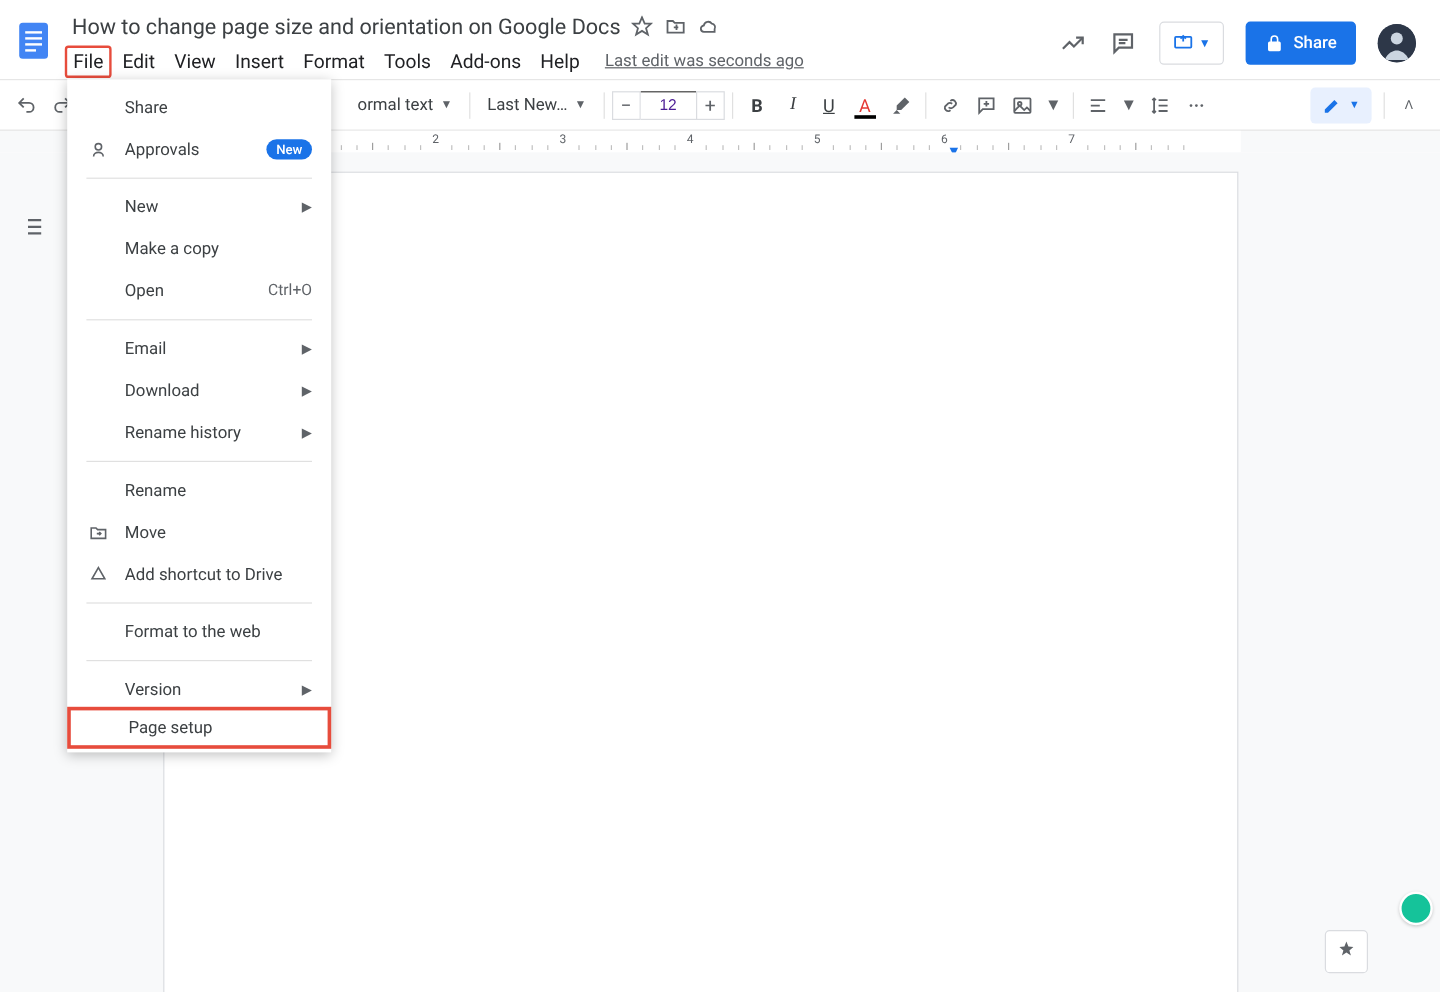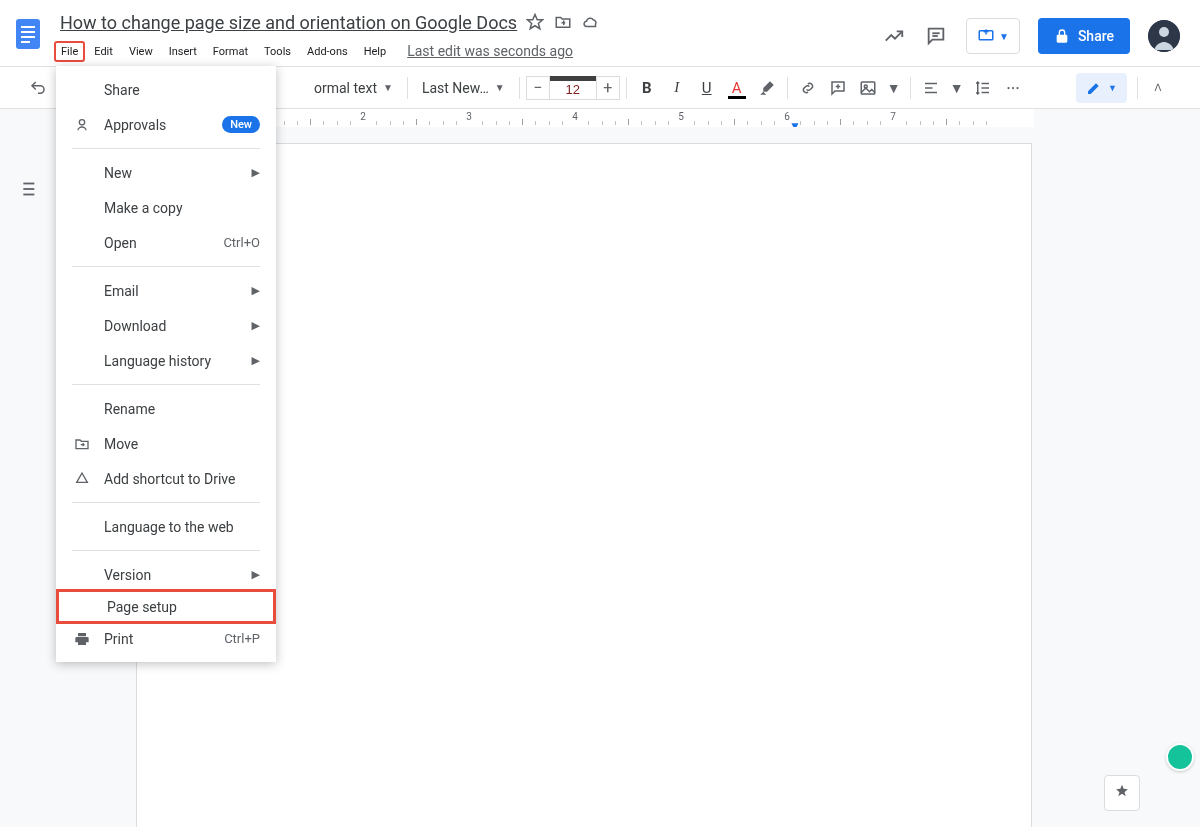--- a/index.html
+++ b/index.html
@@ -27,32 +27,32 @@
     margin-top: 6px;
   }
   .docs-icon svg { width: 36px; height: 36px; }
   .header-main { flex: 1; }
   .title-row {
     display: flex; align-items: center; gap: 8px;
     height: 28px;
     padding-left: 12px;
   }
   .doc-title {
-    font-size: 18px; color: #3c4043; text-decoration: underline;
+    font-size: 18px; color: #3c4043;
   }
   .title-icon { width: 20px; height: 20px; color: #5f6368; display:flex; align-items:center; justify-content:center; }
   .menu-row {
     display: flex; align-items: center; gap: 2px;
     height: 30px;
     padding-left: 6px;
   }
   .menu-item {
     padding: 4px 7px;
     color: #202124;
-    font-size: 11px;
+    font-size: 16px;
     cursor: pointer;
     border-radius: 3px;
   }
   .menu-item.highlighted {
     border: 2px solid #e74c3c;
     padding: 2px 5px;
   }
   .last-edit {
     margin-left: 12px;
     color: #5f6368;
@@ -82,41 +82,41 @@
     background: linear-gradient(135deg,#4a5568,#2d3748);
     display:flex; align-items:center; justify-content:center;
     overflow:hidden;
   }
   .avatar svg { width:32px; height:32px; }
   
   .toolbar {
     height:42px;
     border-bottom:1px solid #e0e0e0;
     display:flex; align-items:center;
-    padding:0 24px;
+    padding:0 8px;
     gap:2px;
     background:#fff;
   }
   .tb-btn {
     width:28px; height:28px;
     display:flex; align-items:center; justify-content:center;
     color:#5f6368; cursor:pointer; border-radius:3px;
   }
   .tb-sep { width:1px; height:22px; background:#e0e0e0; margin:0 4px; }
   .tb-select {
     display:flex; align-items:center; gap:6px;
     padding:0 8px; height:28px; cursor:pointer;
     color:#3c4043; font-size:14px;
   }
   .tb-select .caret { font-size:10px; color:#5f6368; }
   .fontsize-group {
     display:flex; align-items:center;
   }
   .fs-btn { width:24px; height:24px; border:1px solid #dadce0; display:flex; align-items:center; justify-content:center; color:#5f6368; cursor:pointer; font-size:16px;}
-  .fs-input { width:46px; height:24px; border-top:5px solid #404040; border-bottom:1px solid #dadce0; border-left:none; border-right:none; text-align:center; font-size:13px; color:#7f1d1d; }
+  .fs-input { width:46px; height:24px; border-top:1px solid #404040; border-bottom:1px solid #dadce0; border-left:none; border-right:none; text-align:center; font-size:13px; color:#4c1d95; }
   .tb-right { margin-left:auto; display:flex; align-items:center; gap:6px; padding-right:8px;}
   .edit-mode {
     background:#e8f0fe; border-radius:4px;
     height:30px; padding:0 10px;
     display:flex; align-items:center; gap:6px;
     color:#1a73e8; cursor:pointer;
   }
   .tb-caret { width:20px; height:28px; display:flex; align-items:center; justify-content:center; color:#5f6368; cursor:pointer;}
   .text-color-btn { position:relative; }
   .text-color-bar { position:absolute; bottom:3px; left:5px; right:5px; height:3px; background:#000; }
@@ -515,21 +515,21 @@
     <span class="fm-label">Email</span>
     <span class="fm-arrow">▶</span>
   </div>
   <div class="fm-item">
     <span class="fm-icon empty"></span>
     <span class="fm-label">Download</span>
     <span class="fm-arrow">▶</span>
   </div>
   <div class="fm-item">
     <span class="fm-icon empty"></span>
-    <span class="fm-label">Language history</span>
+    <span class="fm-label">Rename history</span>
     <span class="fm-arrow">▶</span>
   </div>
   <div class="fm-sep"></div>
   <div class="fm-item">
     <span class="fm-icon empty"></span>
     <span class="fm-label">Rename</span>
   </div>
   <div class="fm-item">
     <span class="fm-icon">
         <svg width="16" height="16" viewBox="0 0 24 24" fill="none" stroke="#5f6368" stroke-width="2">
@@ -543,40 +543,31 @@
     <span class="fm-icon">
         <svg width="16" height="16" viewBox="0 0 24 24" fill="none" stroke="#5f6368" stroke-width="2">
           <path d="M12 3l8 14H4z"></path>
         </svg>
       </span>
     <span class="fm-label">Add shortcut to Drive</span>
   </div>
   <div class="fm-sep"></div>
   <div class="fm-item">
     <span class="fm-icon empty"></span>
-    <span class="fm-label">Language to the web</span>
+    <span class="fm-label">Format to the web</span>
   </div>
   <div class="fm-sep"></div>
   <div class="fm-item">
     <span class="fm-icon empty"></span>
     <span class="fm-label">Version</span>
     <span class="fm-arrow">▶</span>
   </div>
   <div class="fm-item fm-highlighted">
     <span class="fm-icon empty"></span>
     <span class="fm-label">Page setup</span>
-  </div>
-  <div class="fm-item">
-    <span class="fm-icon">
-        <svg width="16" height="16" viewBox="0 0 24 24" fill="#5f6368">
-          <path d="M6 3h12v5H6zM4 9h16a2 2 0 0 1 2 2v6h-4v4H6v-4H2v-6a2 2 0 0 1 2-2zm4 8h8v4H8z"></path>
-        </svg>
-      </span>
-    <span class="fm-label">Print</span>
-    <span class="fm-shortcut">Ctrl+P</span>
   </div>
 </div>
 
 <div class="explore-btn">
   <svg width="20" height="20" viewBox="0 0 24 24" fill="#5f6368">
       <path d="M12 2l2 5 5 .5-4 3.5 1.5 5L12 13l-4.5 3 1.5-5-4-3.5 5-.5z"></path>
     </svg>
 </div>
 <div class="grammarly"></div>
 

